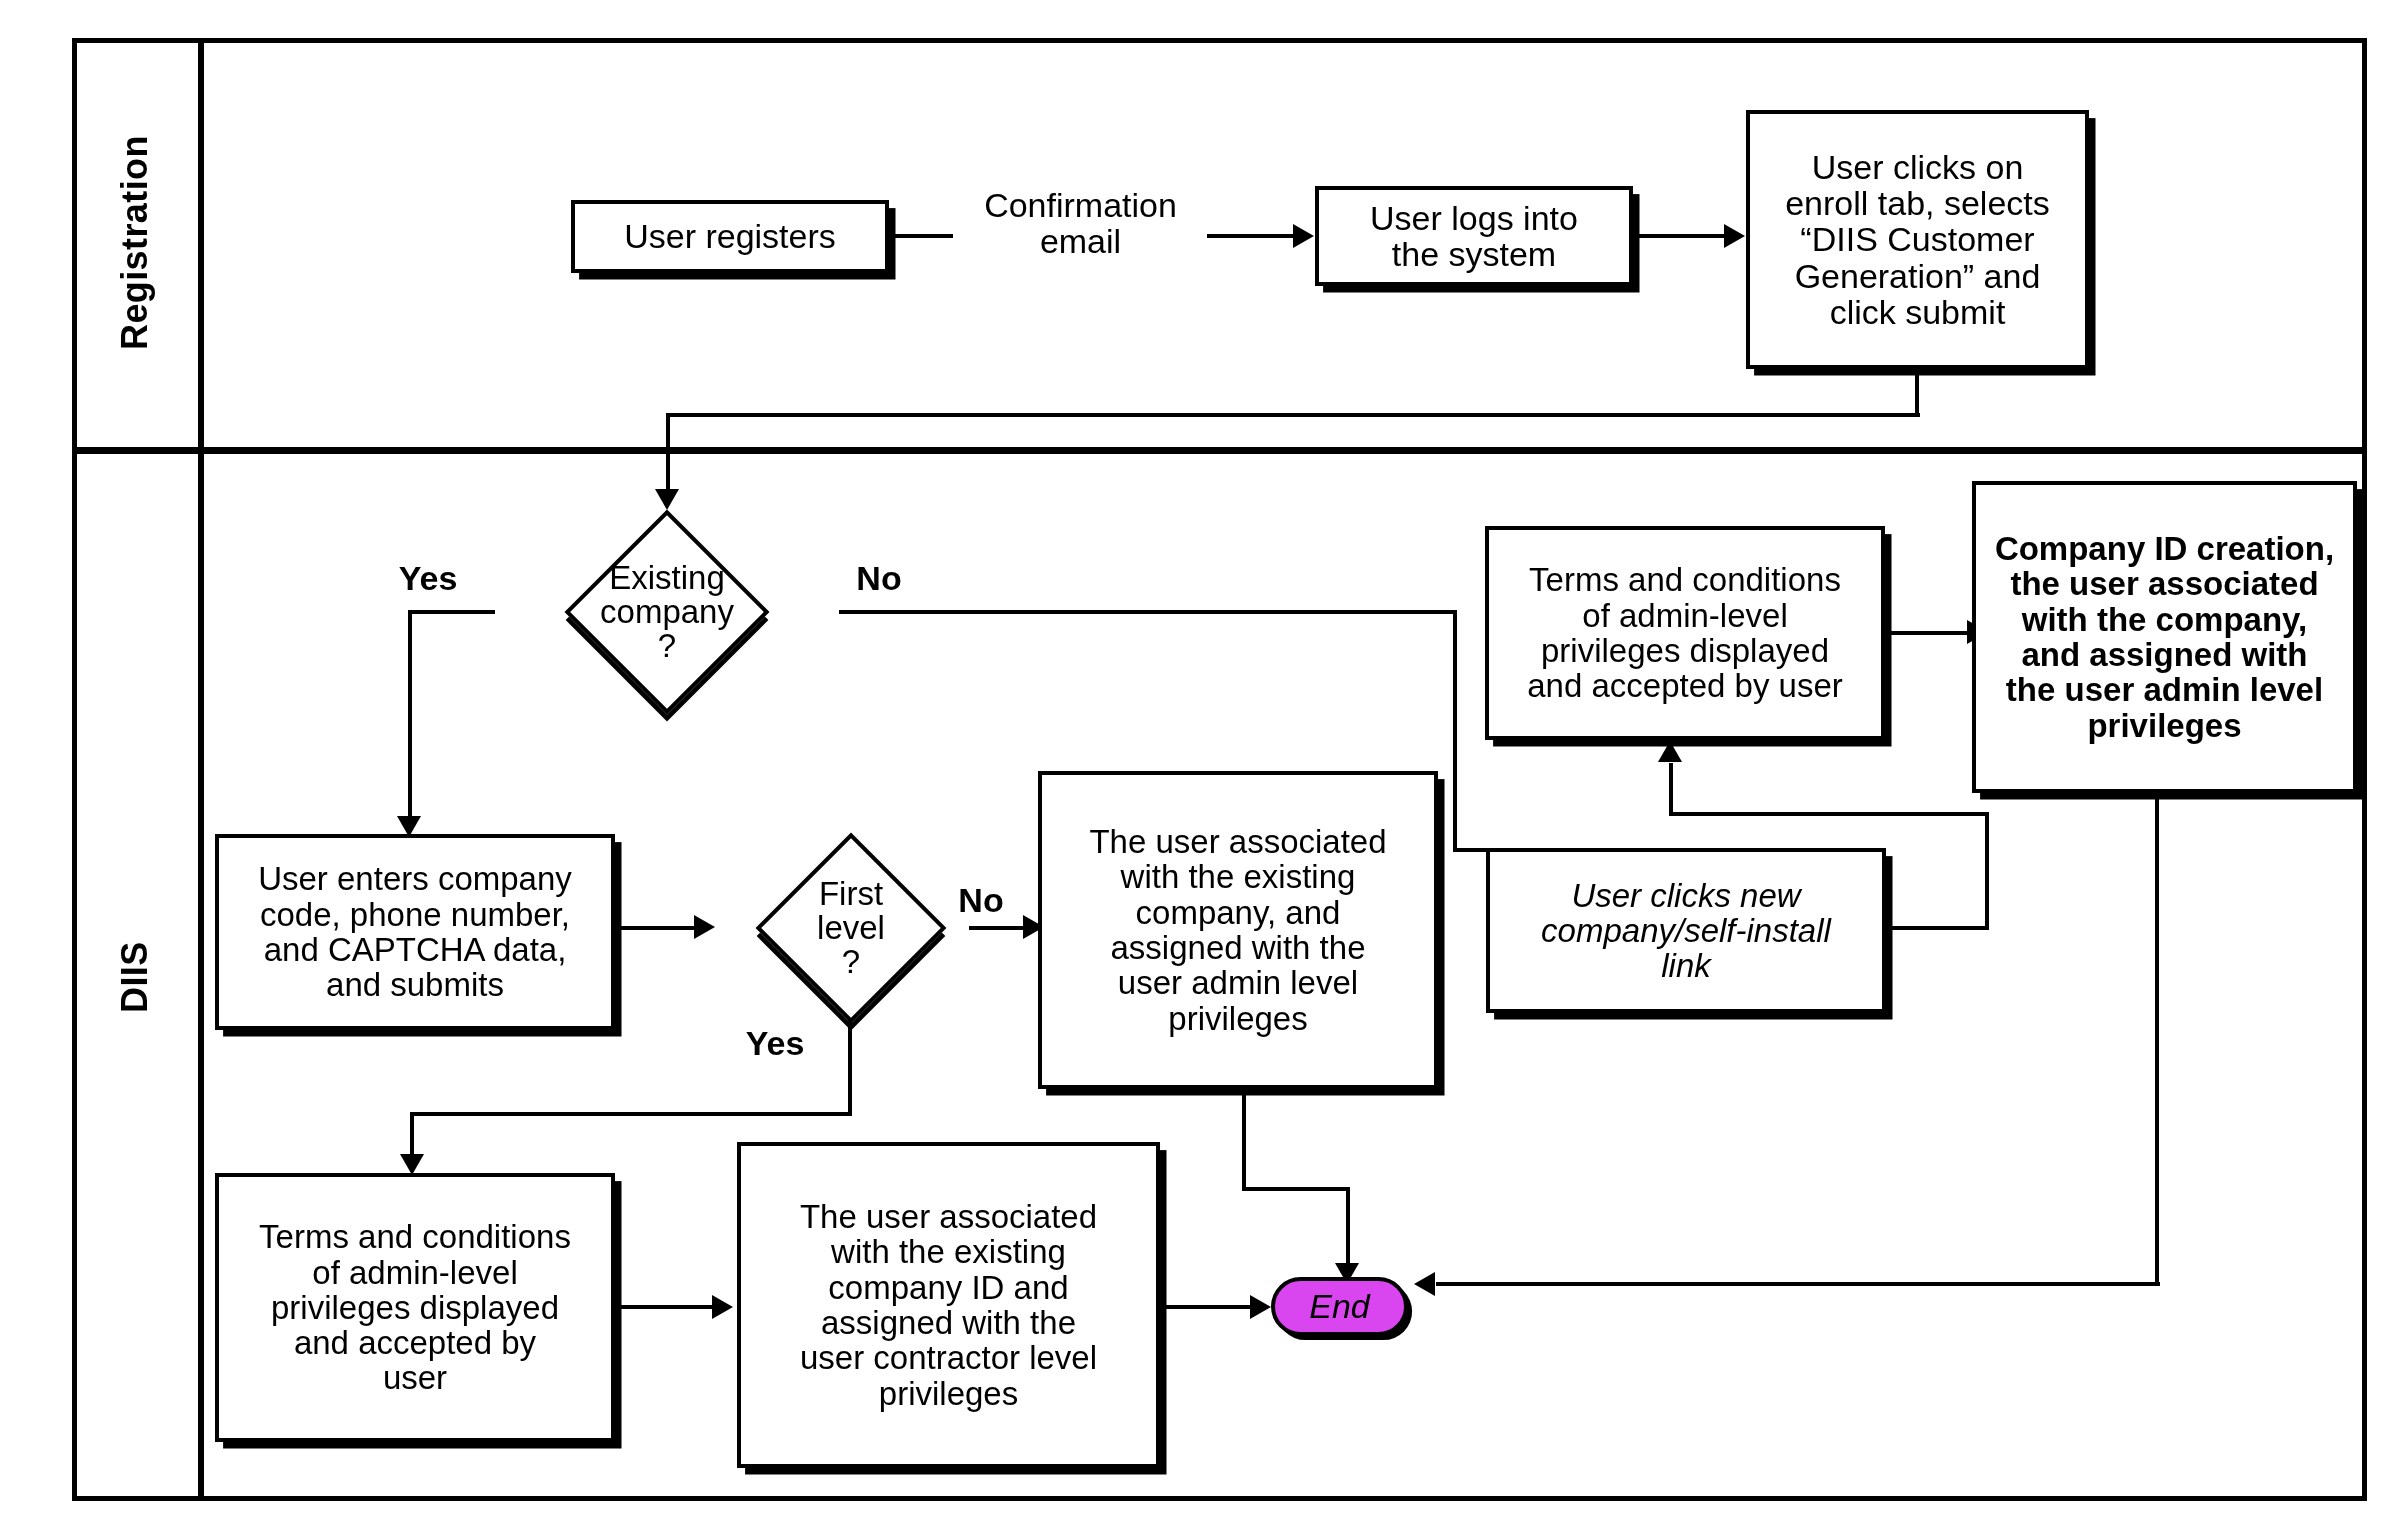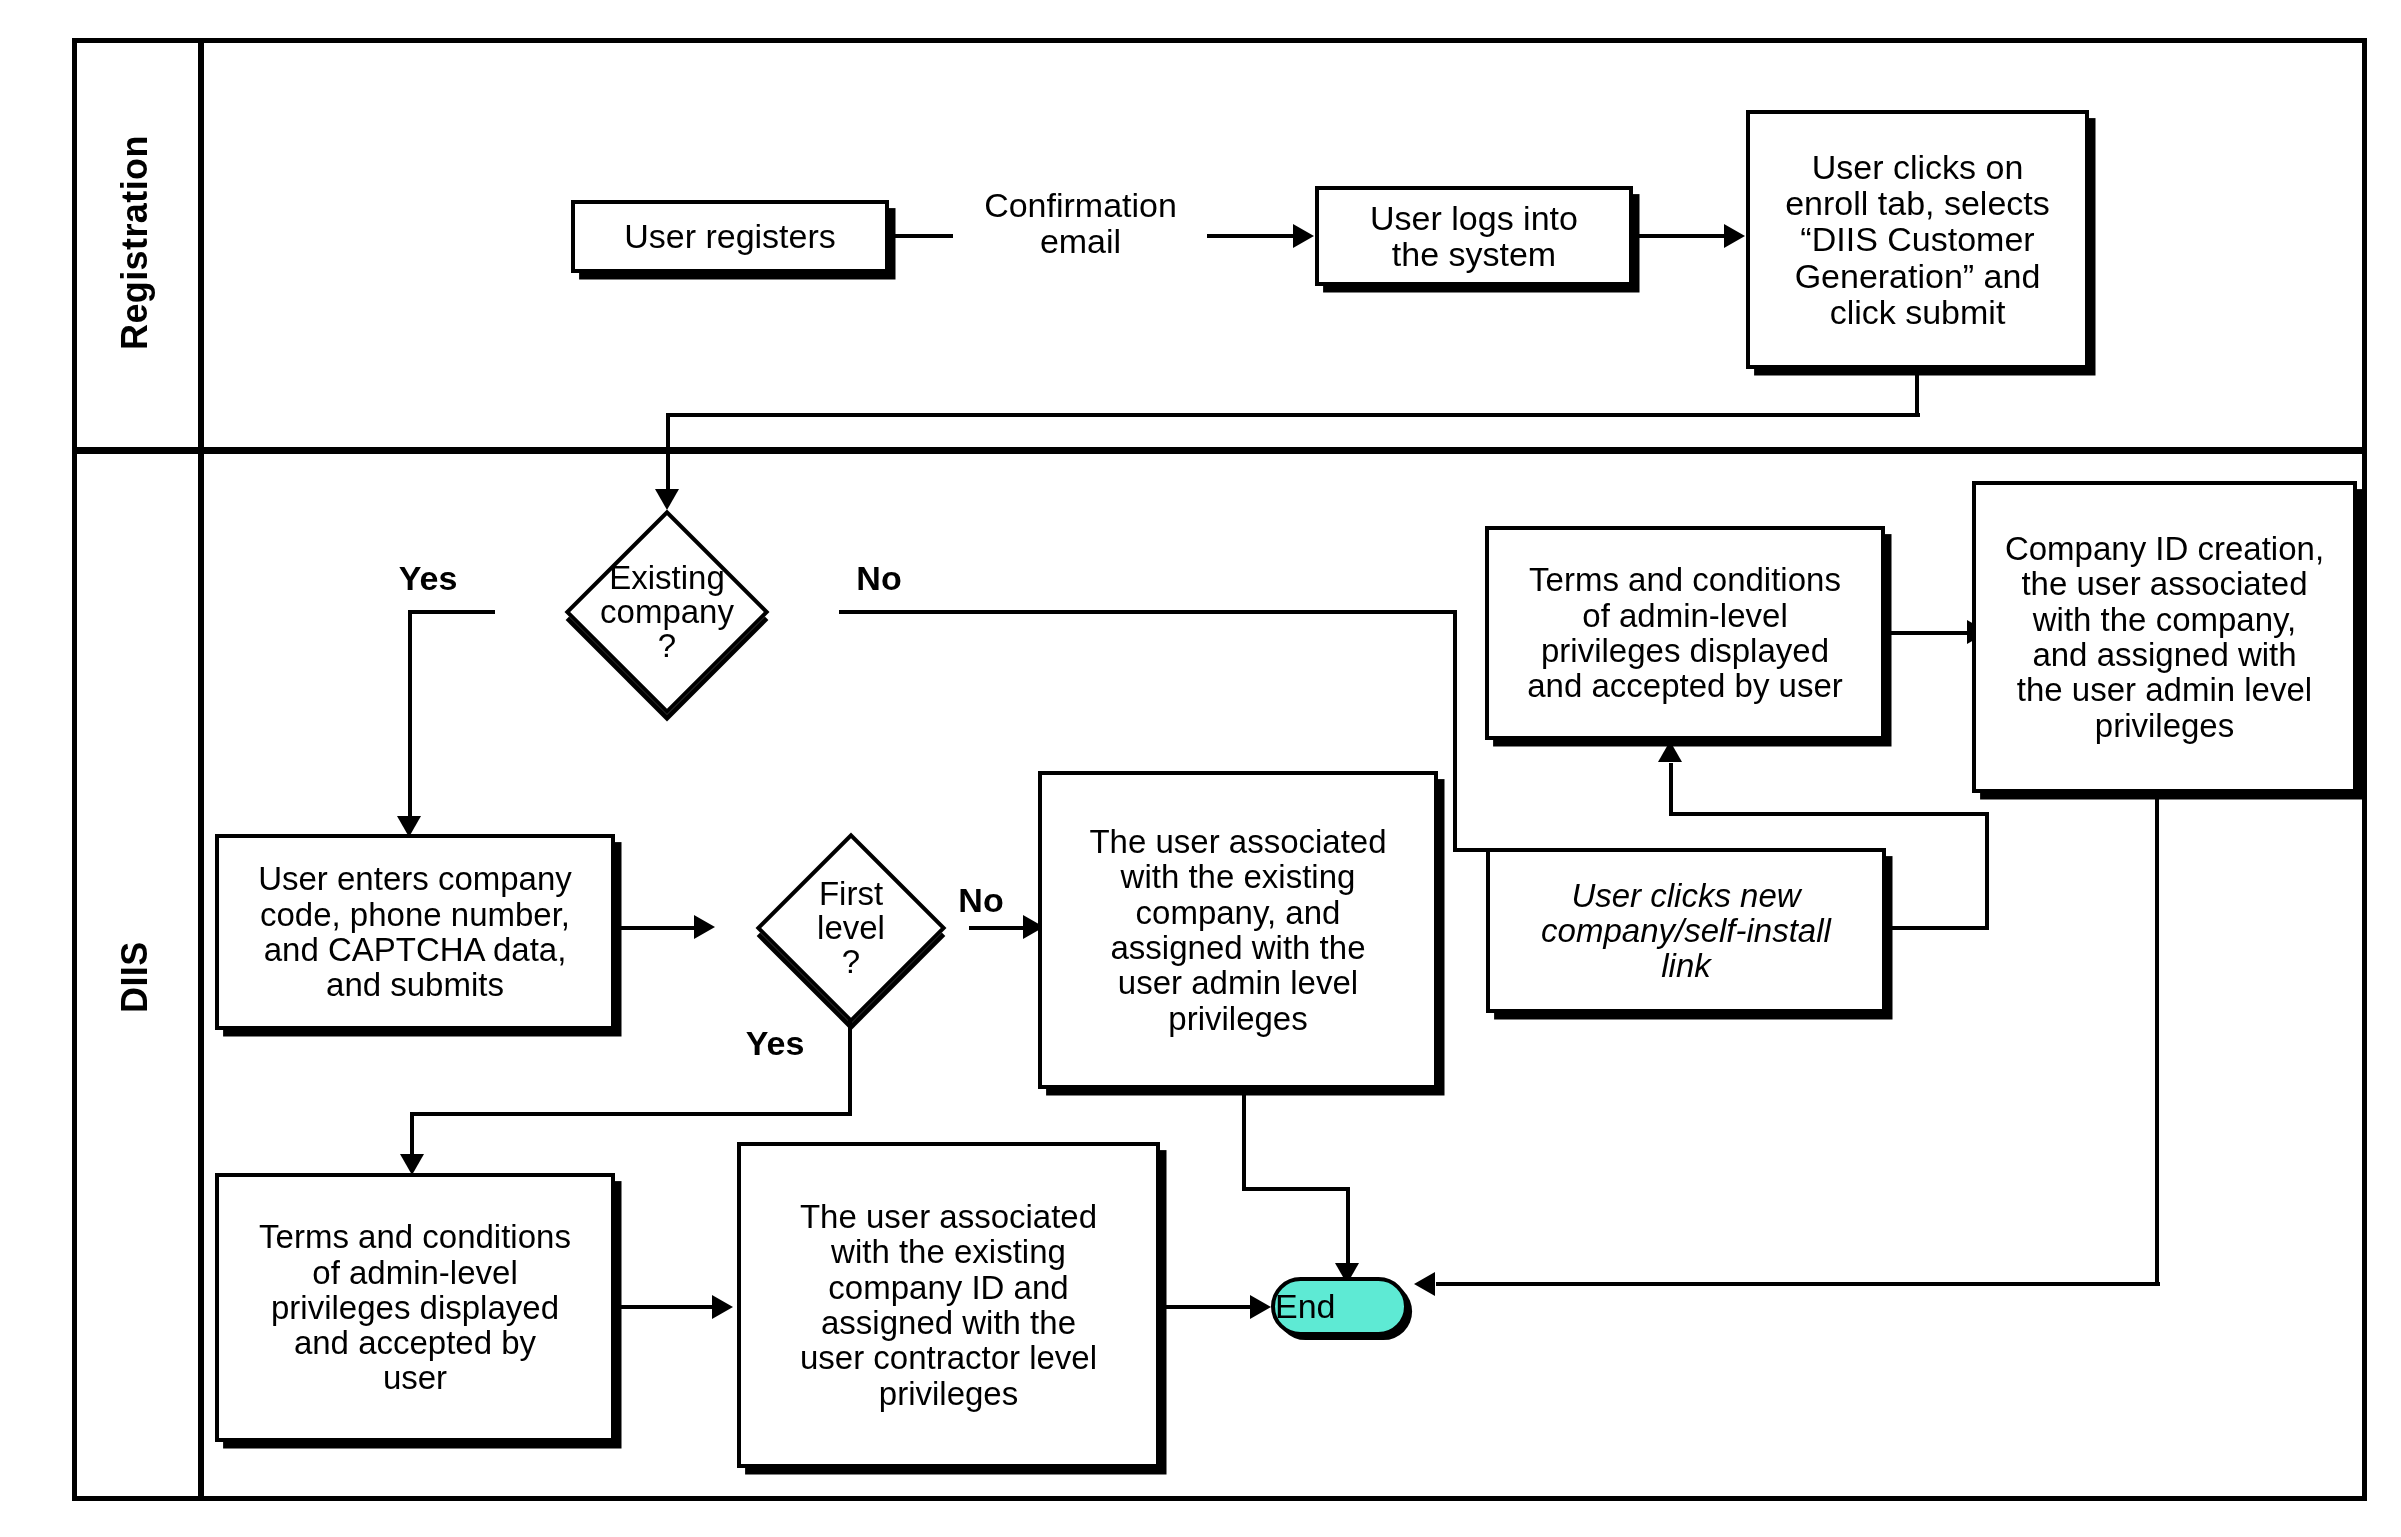--- a/index.html
+++ b/index.html
@@ -51,27 +51,29 @@
     text-align: center;
     line-height: 1.07;
     padding: 1.6px 4.9px;
     box-shadow: 7.3px 7.3px 0 -0.8px #000;
   }
   .node .txt { display: block; width: 100%; }
 
   .terminator {
     position: absolute;
     box-sizing: border-box;
-    background: #5eead4;
+    background: #d946ef;
     border: 4.9px solid #000;
     border-radius: 815px;
     display: flex;
     align-items: center;
+    justify-content: center;
     text-align: center;
     box-shadow: 4.9px 4.9px 0 -0.8px #000;
+    font-style: italic;
   }
 
   
   .decision {
     position: absolute;
   }
   .decision .dia {
     position: absolute;
     left: 50%; top: 50%;
     background: #fff;
@@ -255,21 +257,21 @@
 
   <div class="ln lnh" style="left:1884px; top:926px; width:104px;"></div>
   <div class="ln lnv" style="left:1985px; top:812px; width:4.1px; height:118px;"></div>
   <div class="ln lnh" style="left:1669px; top:812px; width:320px;"></div>
   <div class="ln lnv" style="left:1669px; top:763px; width:4.1px; height:51px;"></div>
   <div class="arrow arr-up" style="left:1658px; top:741px;"></div>
 
   <div class="ln lnh" style="left:1884px; top:631px; width:86px;"></div>
   <div class="arrow arr-right" style="left:1967px; top:620px;"></div>
 
-  <div class="node" style="left:1972px; top:481px; width:385px; height:312px; font-size:33px;">
+  <div class="node" style="left:1972px; top:481px; width:385px; height:312px; font-size:33px;font-weight:bold;">
     <span class="txt" style="white-space: pre-line;">Company ID creation,
 the user associated
 with the company,
 and assigned with
 the user admin level
 privileges</span>
   </div>
 
   <div class="ln lnv" style="left:2155px; top:793px; width:4.1px; height:493px;"></div>
   <div class="ln lnh" style="left:1436px; top:1282px; width:724px;"></div>

